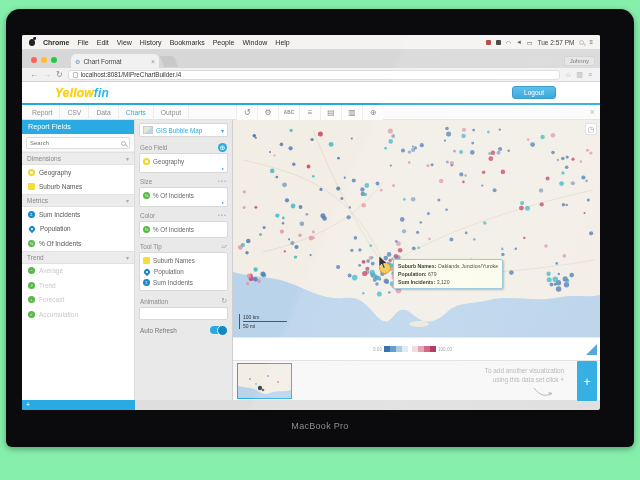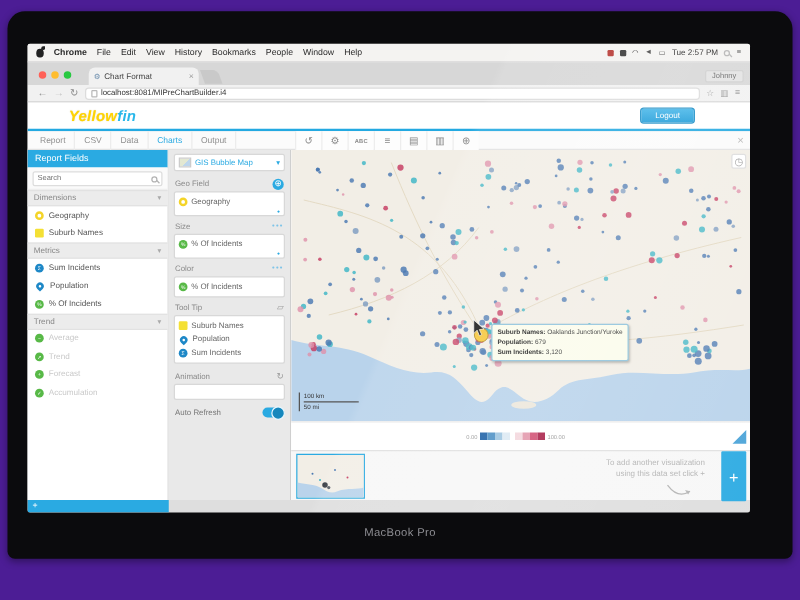--- a/index.html
+++ b/index.html
@@ -1,17 +1,17 @@
 <!DOCTYPE html>
 <html><head>
 <meta charset="utf-8">
 <style>
   * { margin:0; padding:0; box-sizing:border-box; }
   body { width:640px; height:480px; background:#ffffff; font-family:"Liberation Sans","DejaVu Sans",sans-serif; overflow:hidden; position:relative; }
-  .stage { position:absolute; inset:0; background:#4c1d95; }
+  .stage { position:absolute; inset:0; background:#86efac; }
 
   
   .laptop { position:absolute; left:6px; top:9px; width:628px; height:438px; background:#0b0b0d; border-radius:14px 14px 6px 6px; box-shadow:0 2px 6px rgba(0,0,0,.35); }
   .macbook-label { position:absolute; left:0; top:412px; width:100%; text-align:center; color:#8d8d92; font-size:9px; letter-spacing:.3px; }
 
   
   .screen { position:absolute; left:16px; top:26px; width:578px; height:375px; background:#dedede; overflow:hidden; border-radius:2px; }
   .glare { position:absolute; inset:0; z-index:60; pointer-events:none;
            background:linear-gradient(113deg, rgba(255,255,255,0) 52%, rgba(255,255,255,.10) 53%, rgba(255,255,255,.14) 72%, rgba(255,255,255,.05) 100%); }
 

